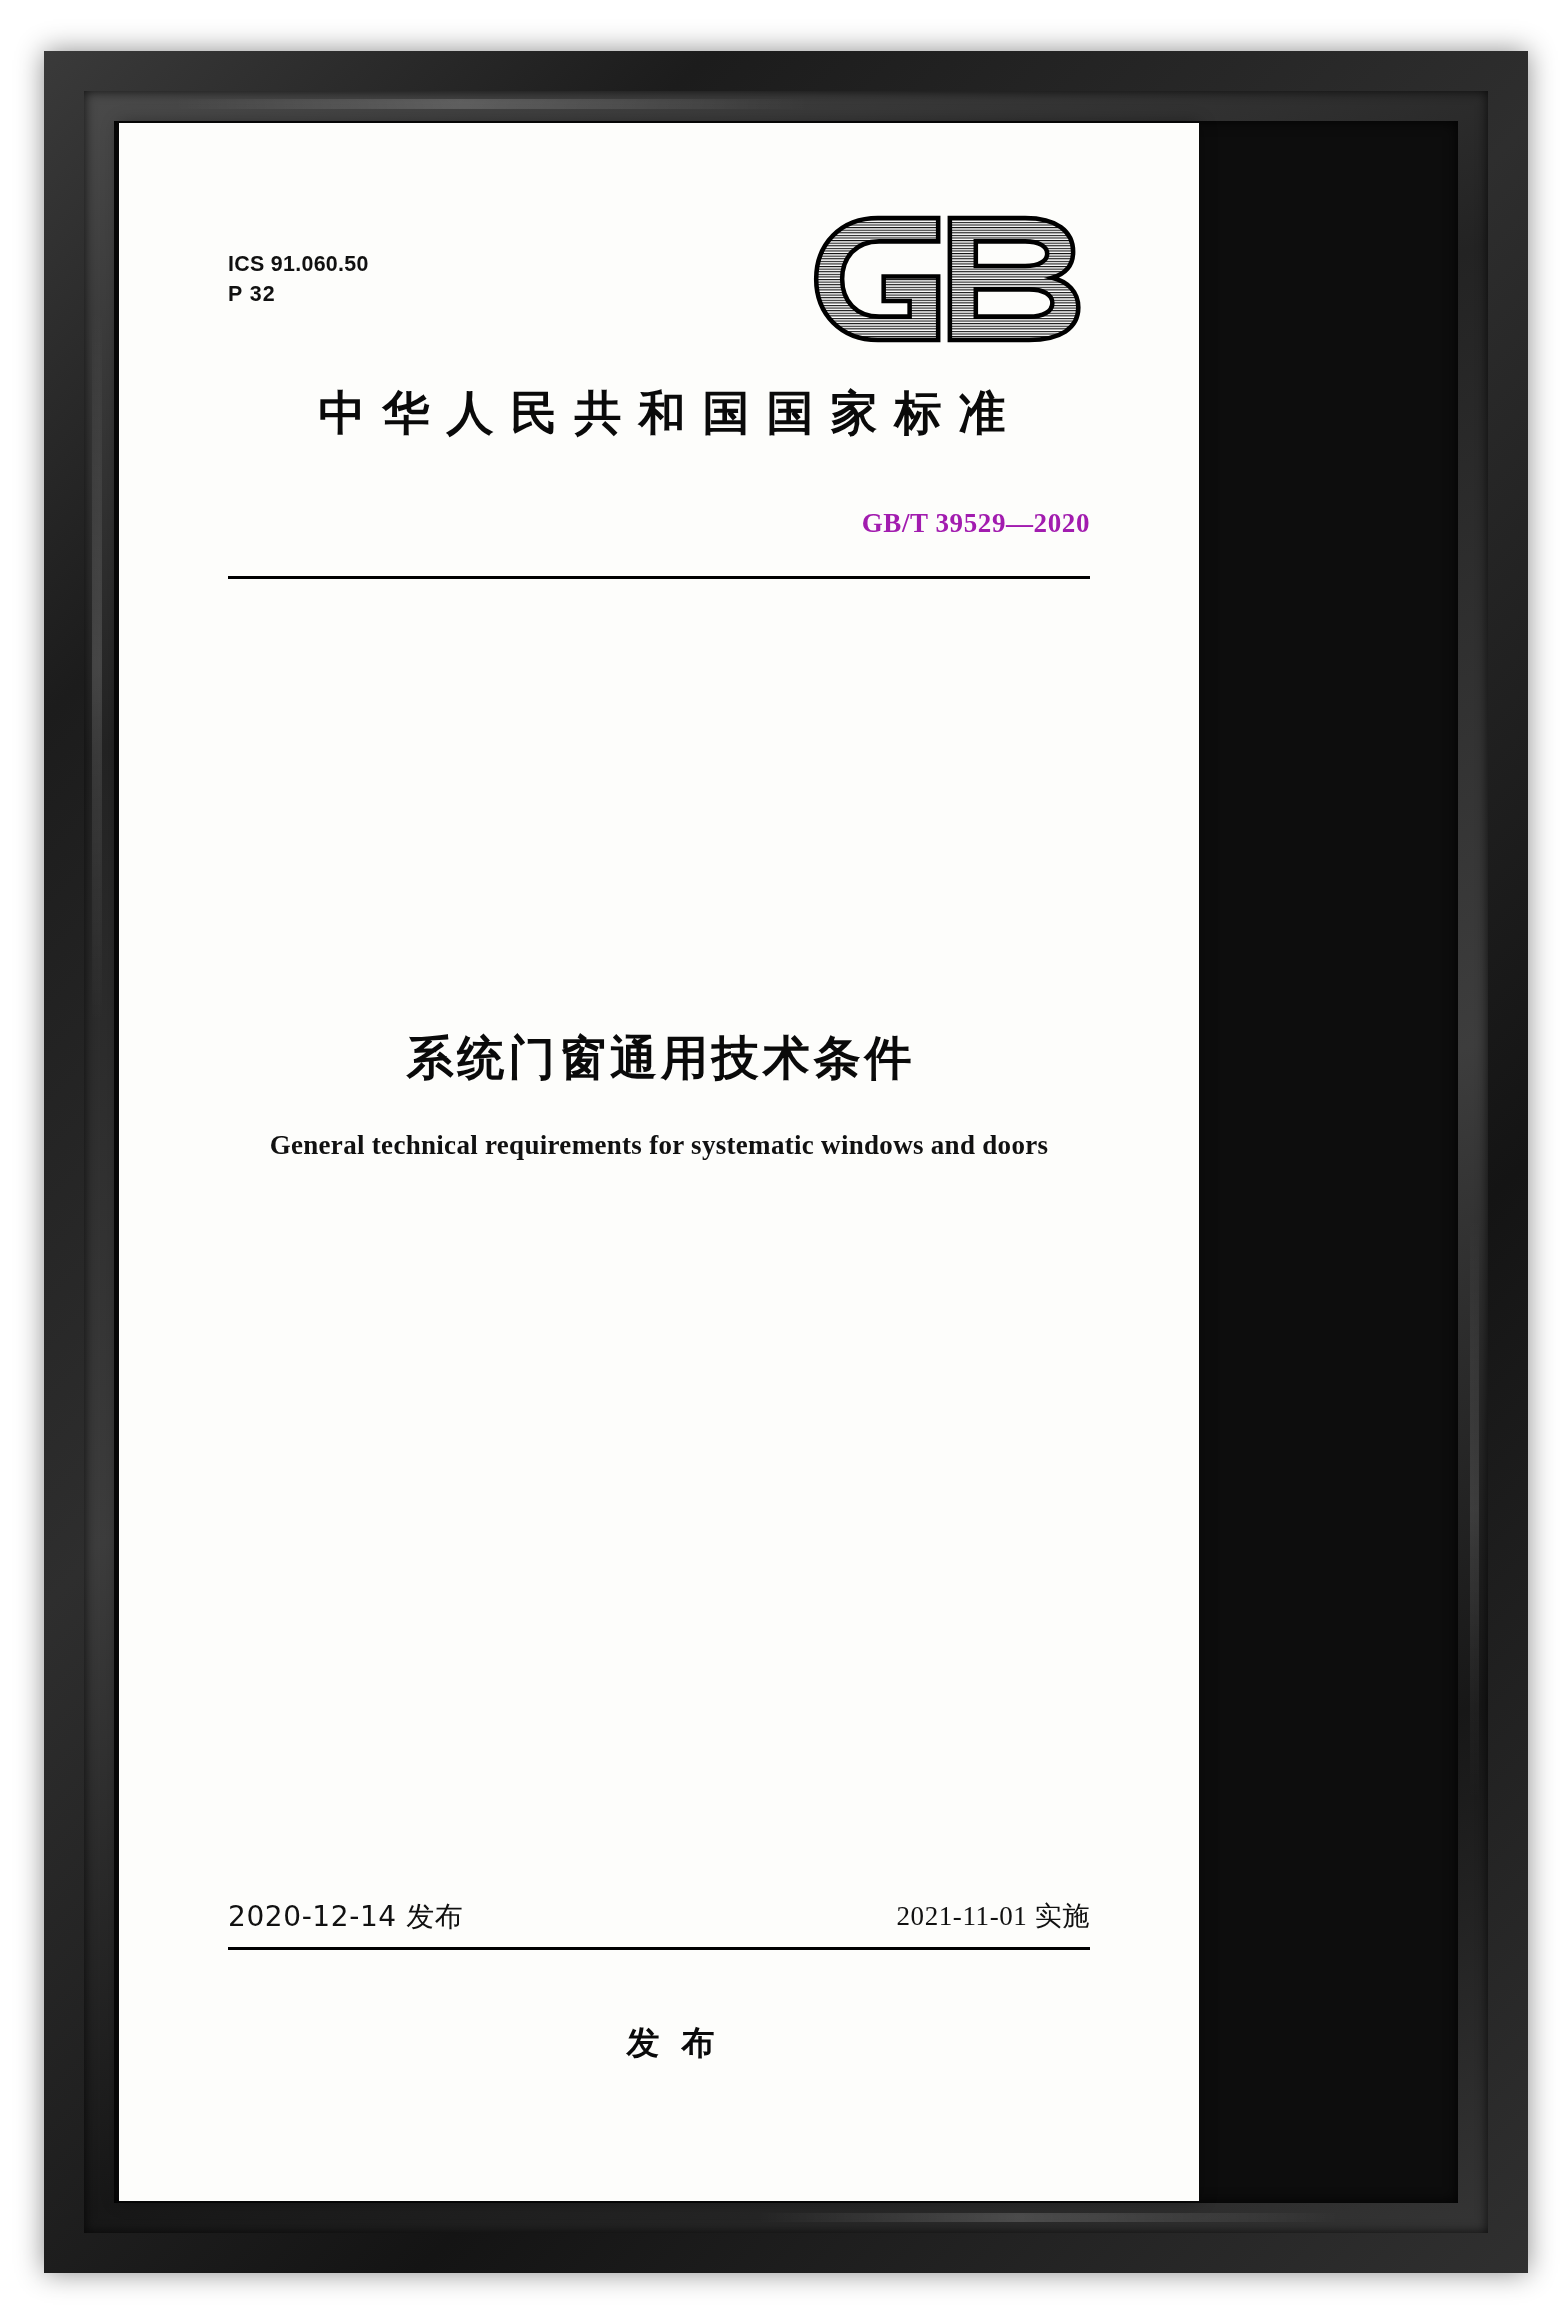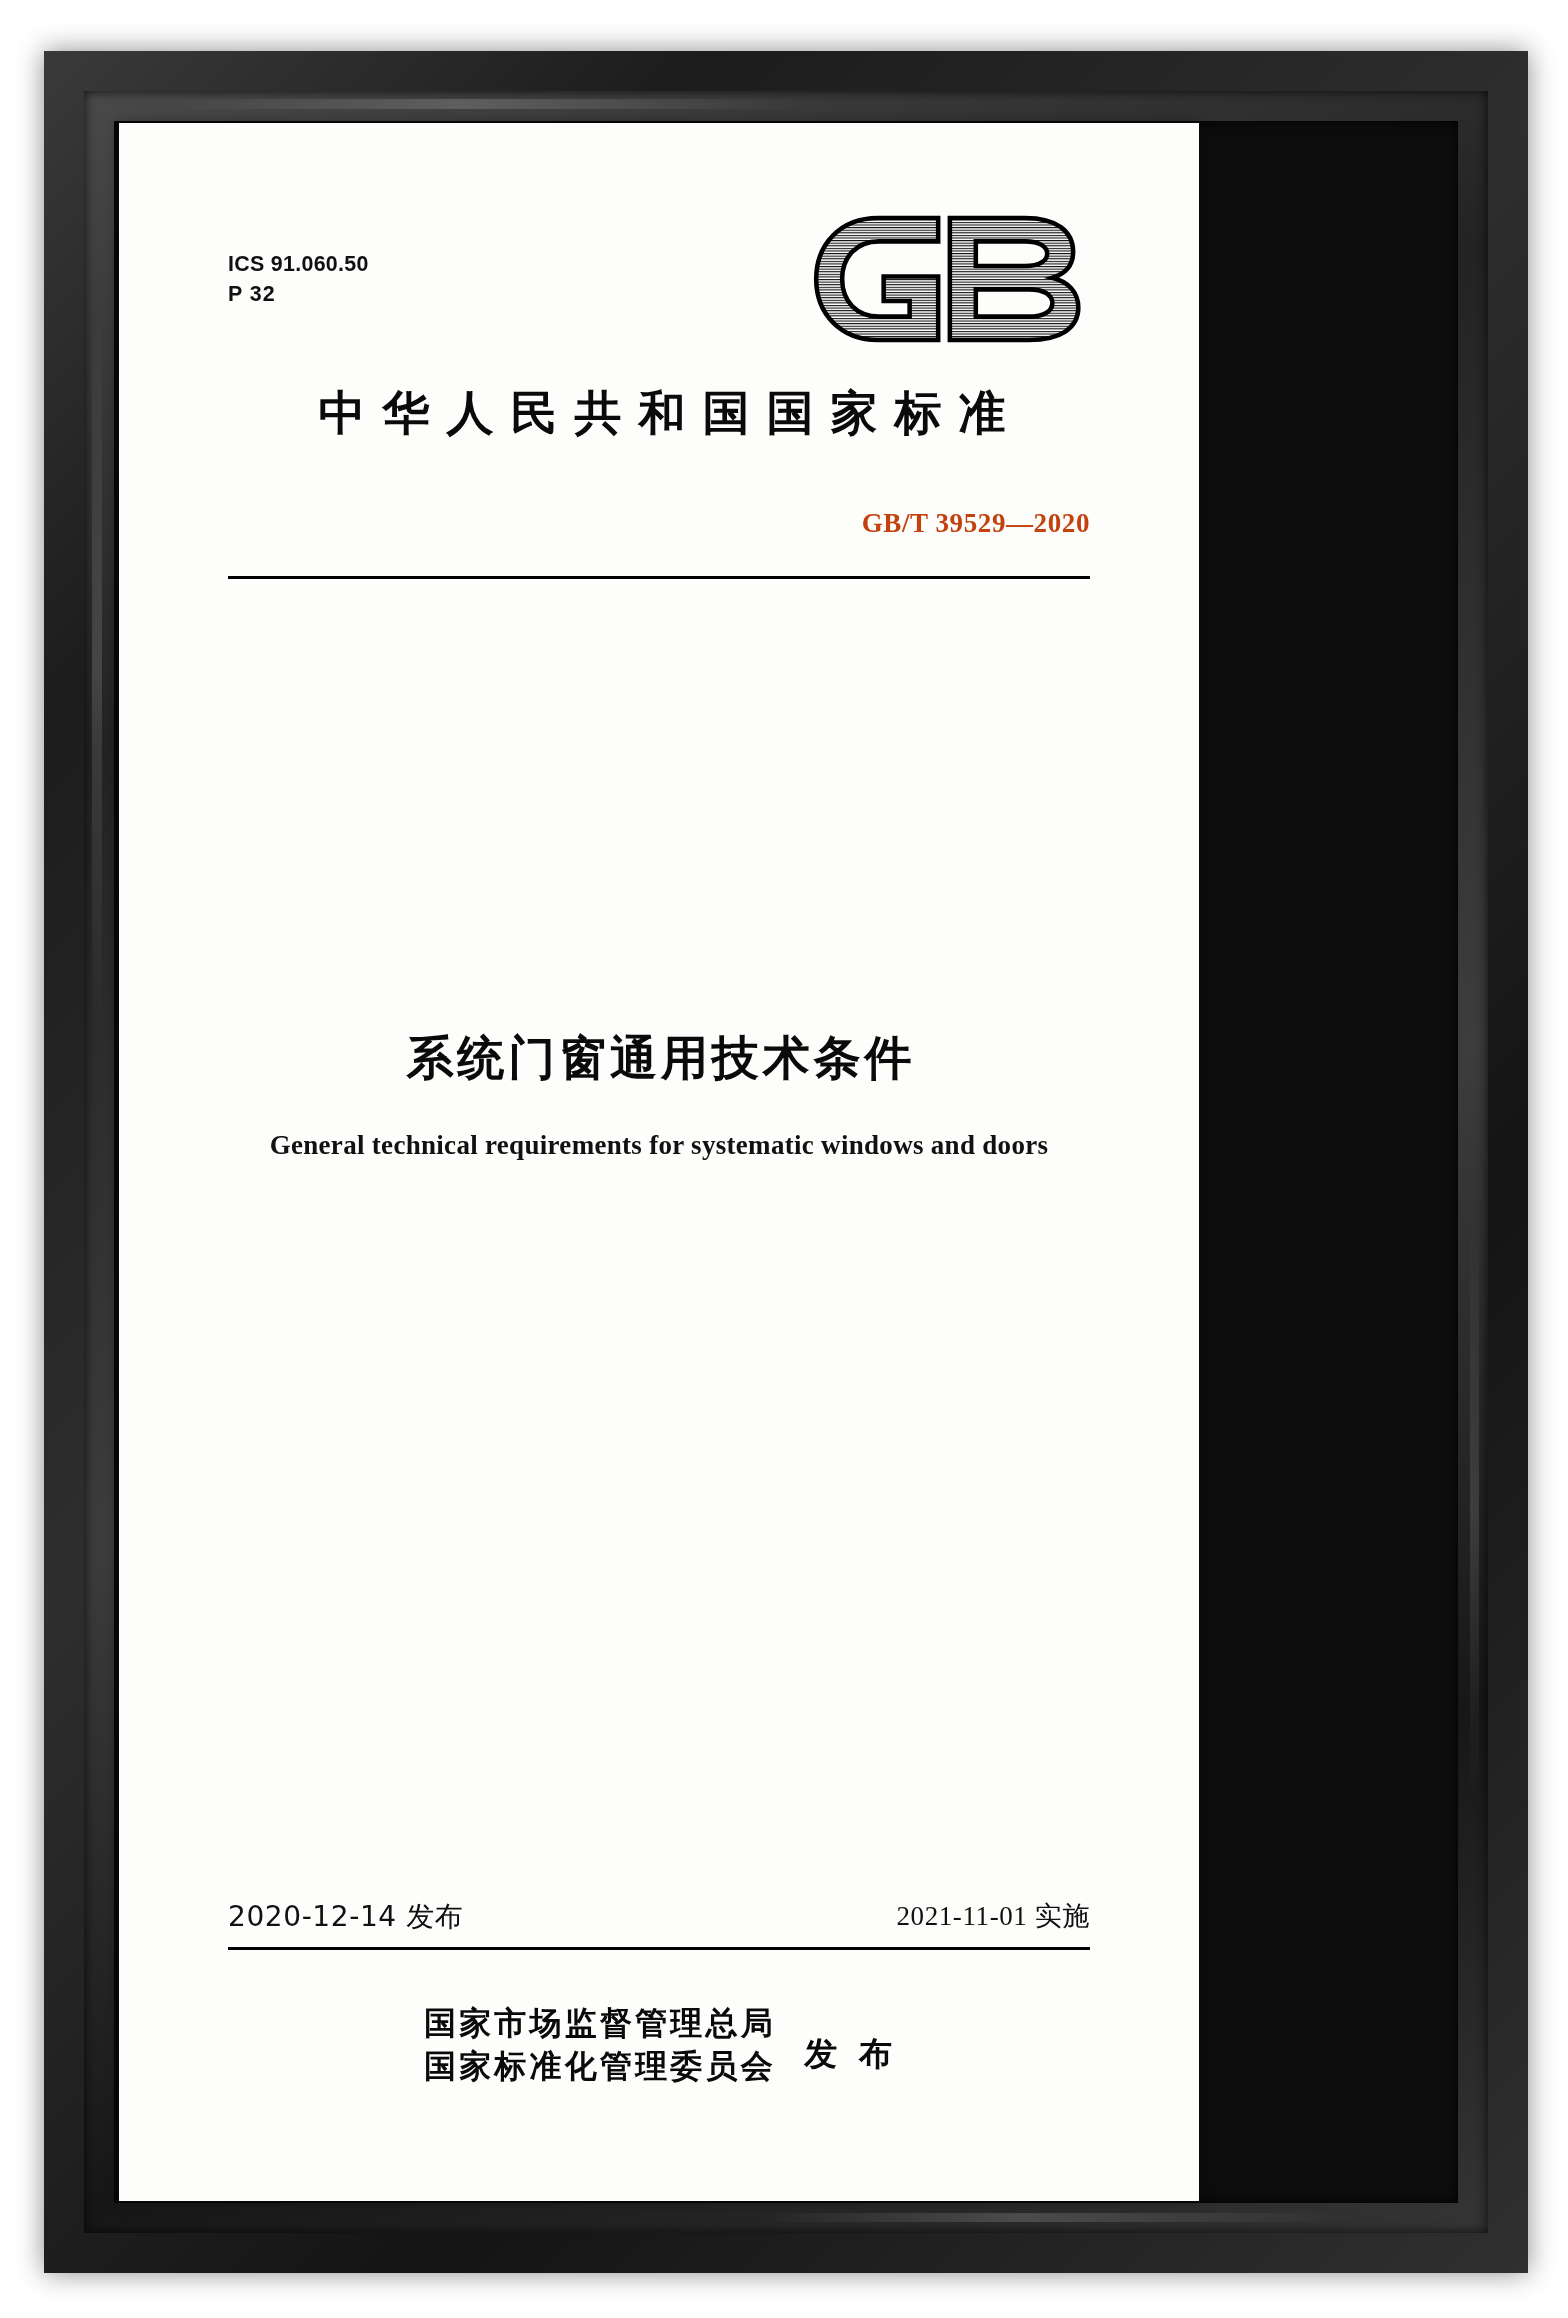--- a/index.html
+++ b/index.html
@@ -109,21 +109,21 @@
 
   
   #std-number {
     position: absolute;
     right: 109px;
     top: 385px;
     font-family: "Liberation Serif", serif;
     font-weight: bold;
     font-size: 27px;
     letter-spacing: 0.6px;
-    color: #c2410c;
+    color: #a21caf;
   }
 
   
   .rule {
     position: absolute;
     left: 109px;
     right: 109px;
     background: #000;
   }
   #rule-top { top: 453px; height: 3.2px; }
@@ -275,21 +275,17 @@
   <div class="rule" id="rule-top"></div>
   <div class="rule" id="rule-bottom"></div>
 
   <div id="doc-title-en">General technical requirements for systematic windows and doors</div>
   <div id="doc-title-cn">系统门窗通用技术条件</div>
 
   <div id="date-issue">2020-12-14 发布</div>
   <div id="date-effective">2021-11-01 实施</div>
 
   <div id="issuer-block">
-    <div id="issuer-names">
-      <div>国家市场监督管理总局</div>
-      <div>国家标准化管理委员会</div>
-    </div>
     <div id="issuer-verb">发 布</div>
   </div>
 
 </div>
 
 
 </body></html>

